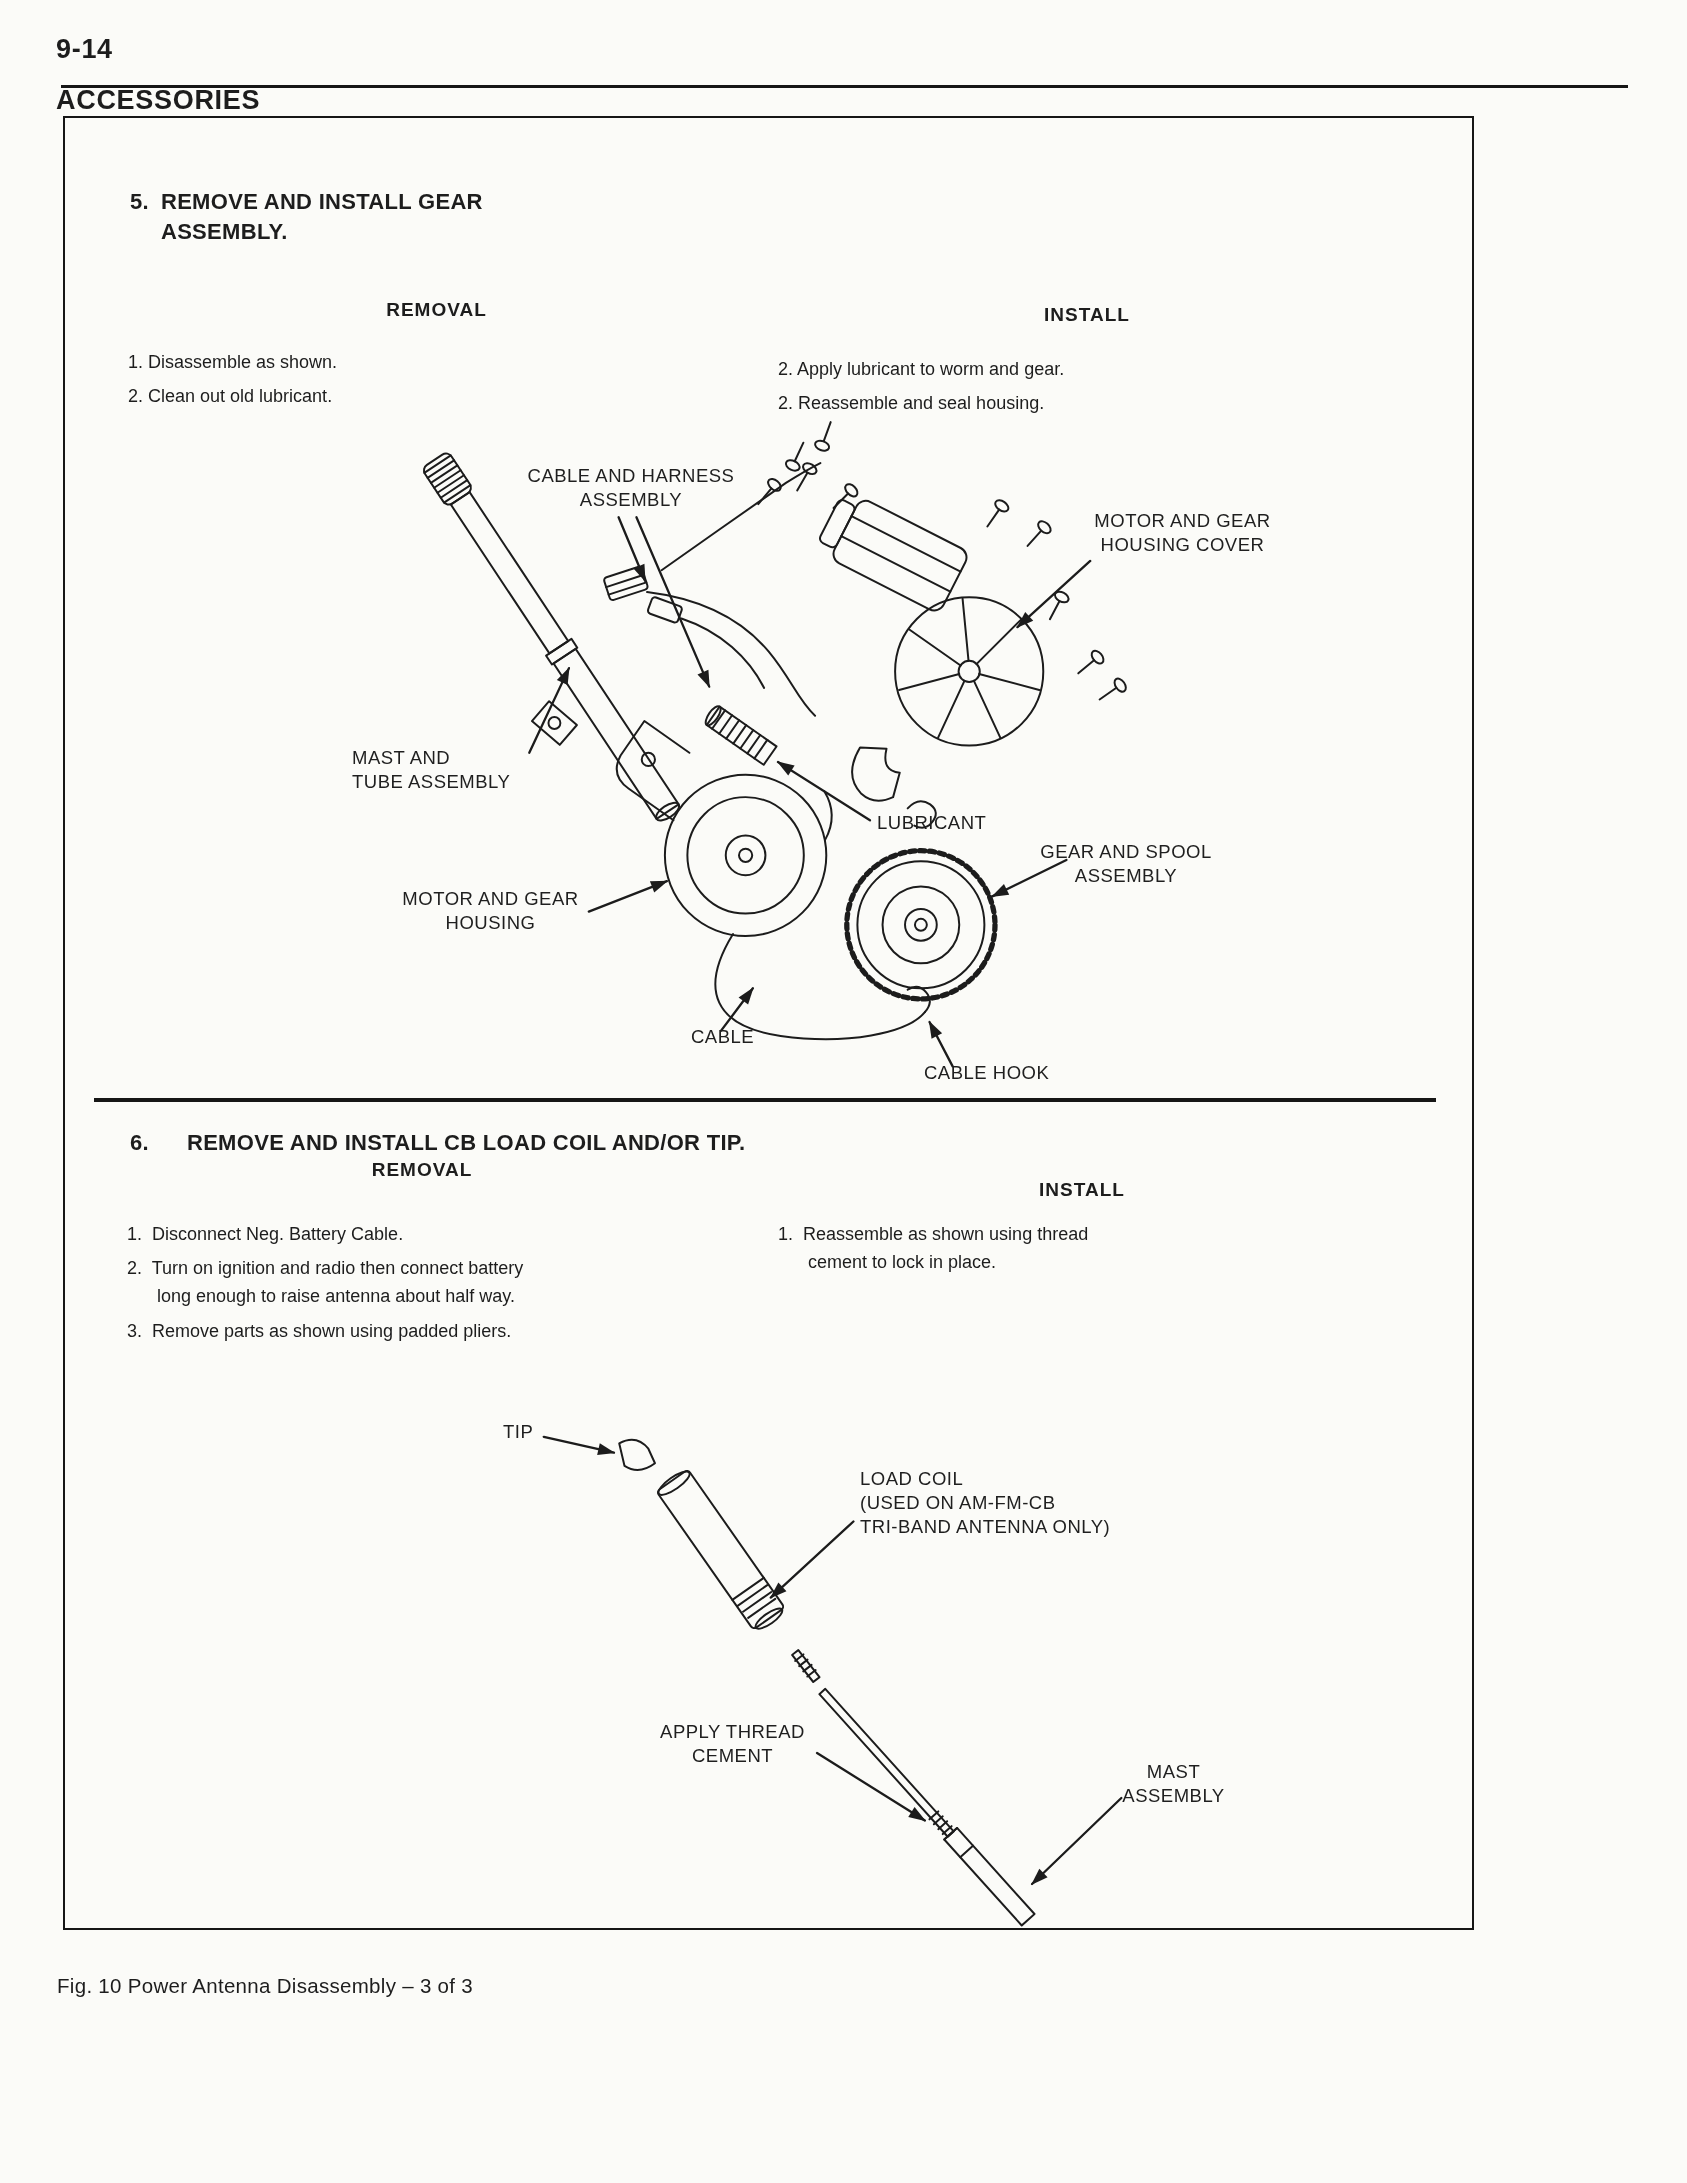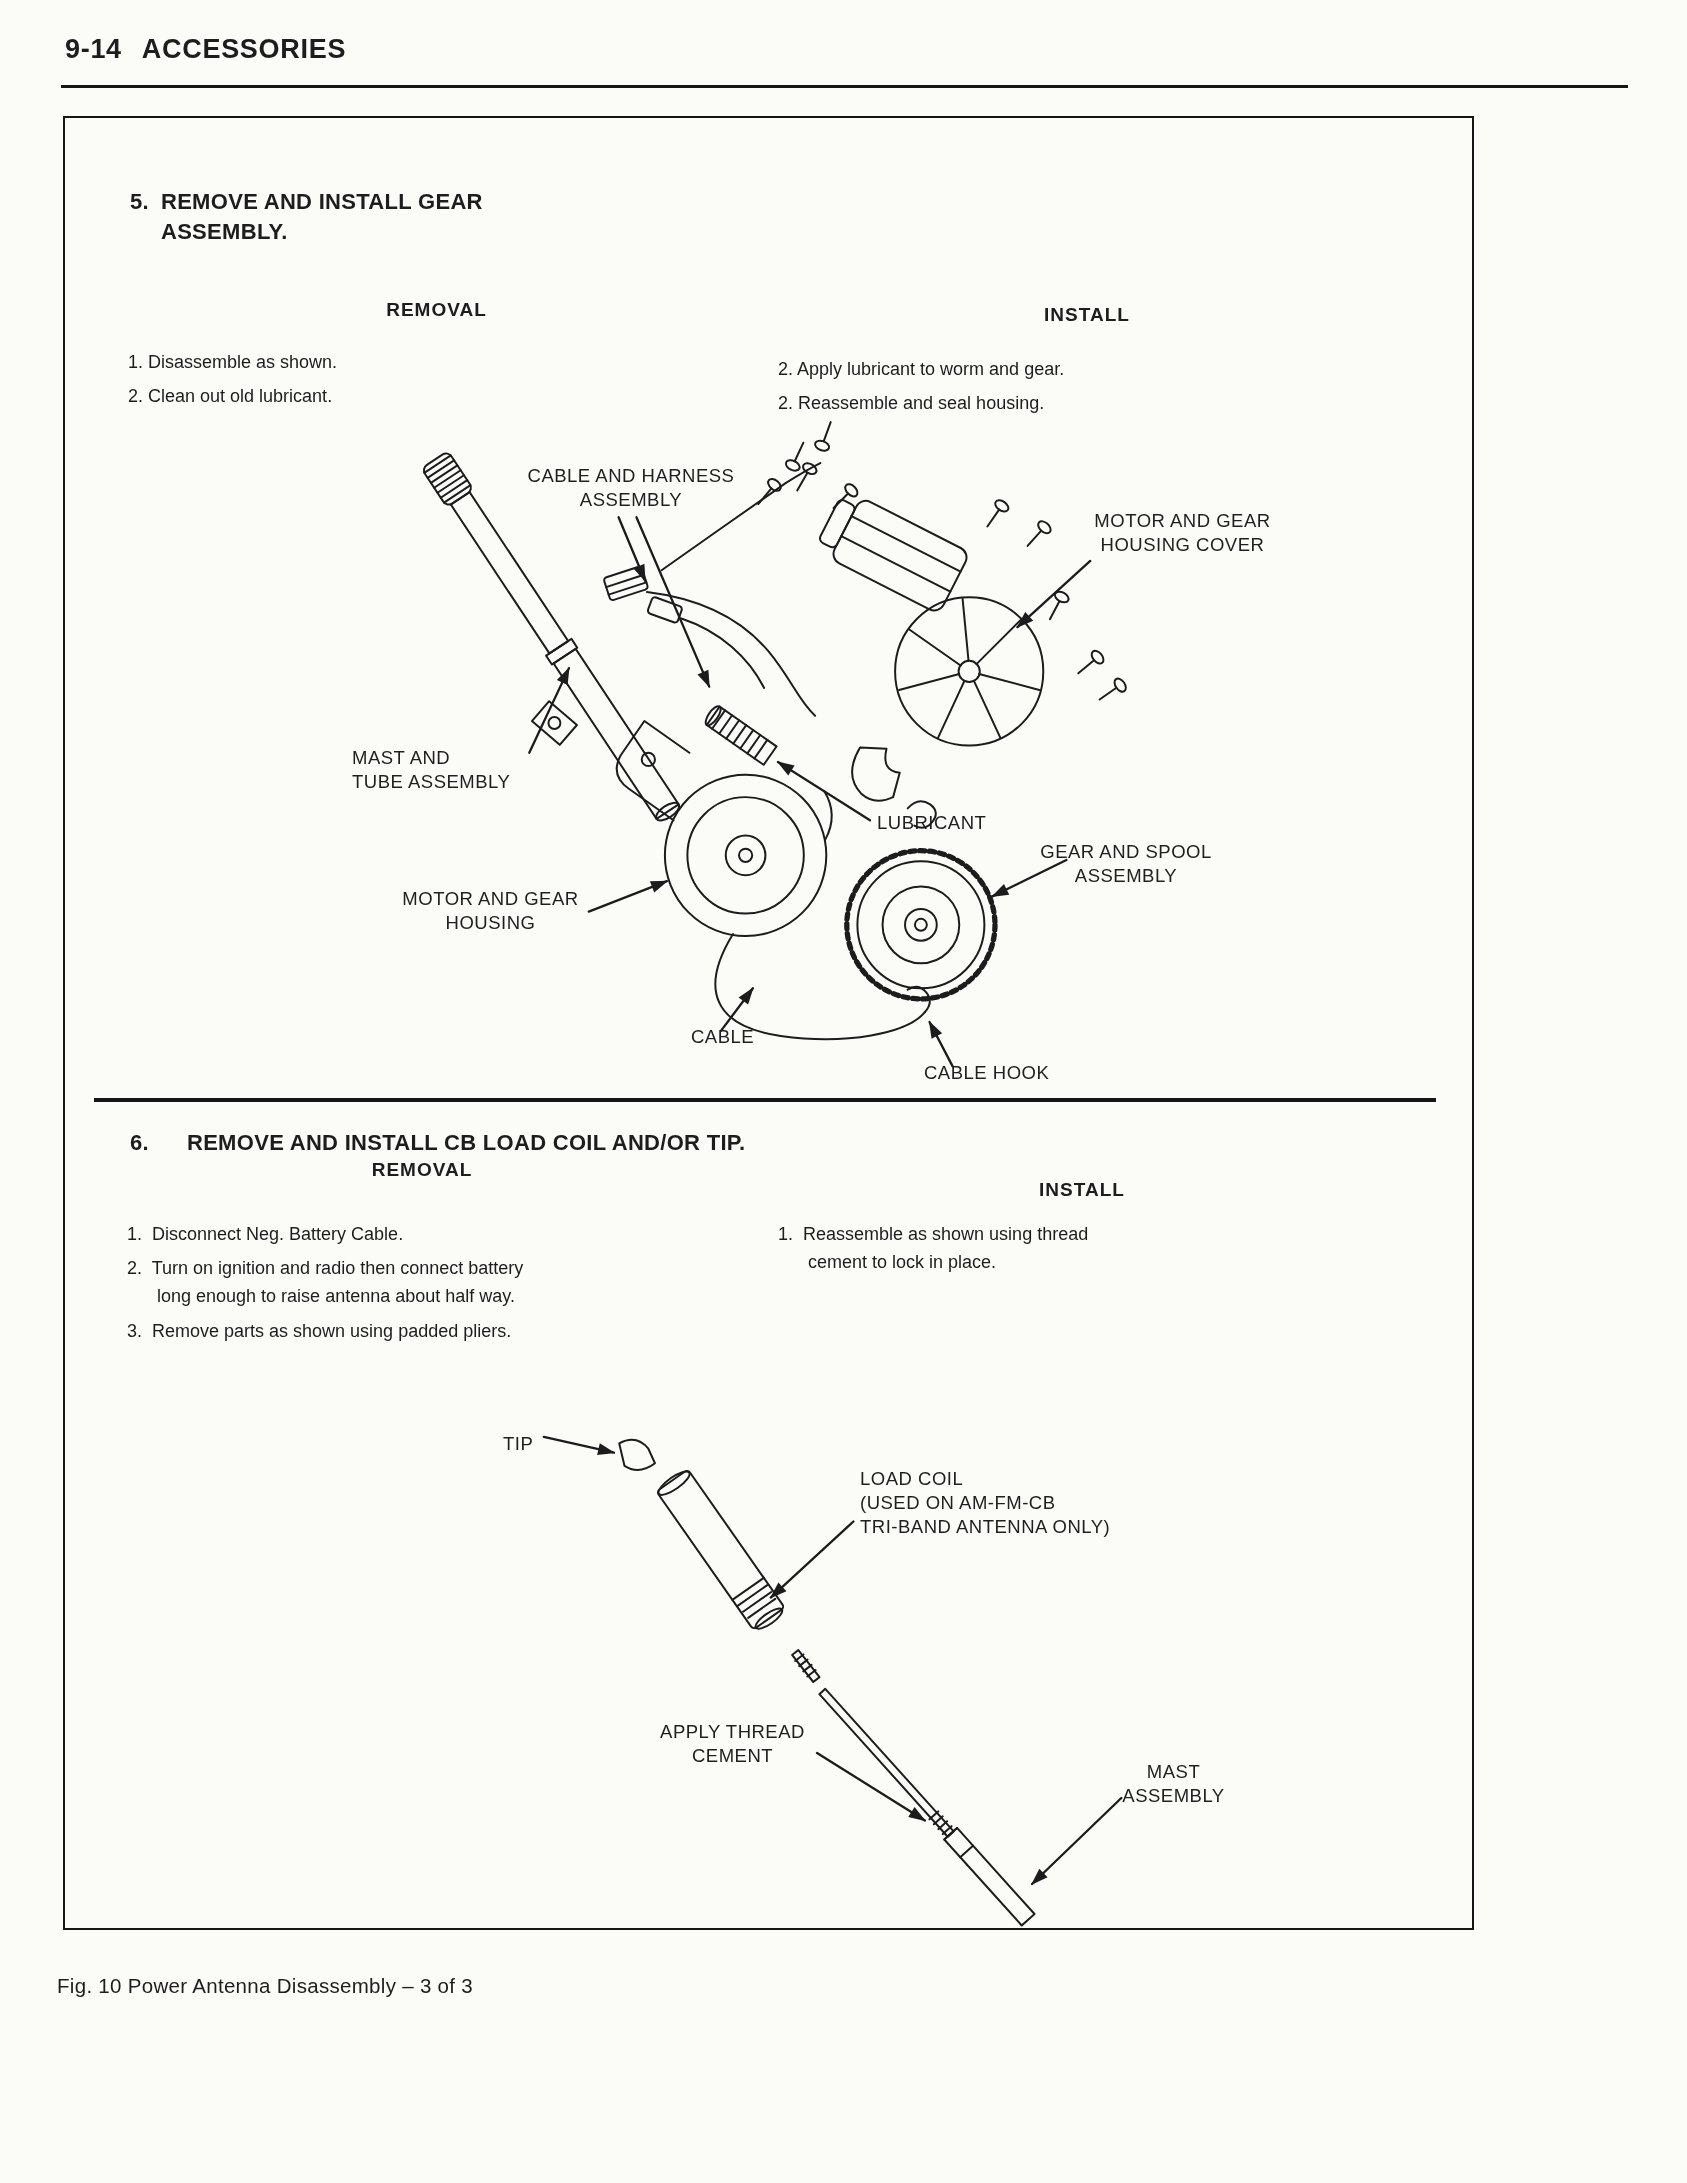--- a/index.html
+++ b/index.html
@@ -1,21 +1,21 @@
 <!DOCTYPE html>
 <html style="font-size:10.6px"><head>
 <meta charset="utf-8">
 <style>
   html,body{margin:0;padding:0;}
   body{
     width:1687px;height:2183px;position:relative;overflow:hidden;
     background:#fbfbf8;color:#1d1d1d;
     font-family:"Liberation Sans",sans-serif;
   }
-  .page-header{position:absolute;left:65px;top:34px;font-size:27px;font-weight:bold;letter-spacing:0.7px;display:flex;gap:20px;}
+  .page-header{position:absolute;left:56px;top:34px;font-size:27px;font-weight:bold;letter-spacing:0.7px;display:flex;gap:20px;flex-direction:column;}
   .header-rule{position:absolute;left:61px;top:85px;width:1567px;height:3.3px;background:#161616;}
   .main-box{position:absolute;left:63px;top:116px;width:1407px;height:1810px;border:2.6px solid #161616;}
   .sec-heading{position:absolute;font-size:22px;font-weight:bold;letter-spacing:0.3px;line-height:1.38;display:flex;}
   .sec-heading .ttl{white-space:pre-line;}
   .s5{left:130px;top:187px;gap:12px;}
   .s6{left:130px;top:1128px;gap:38px;}
   .col-heading{position:absolute;font-size:19px;font-weight:bold;letter-spacing:1px;text-align:center;}
   .steps{position:absolute;font-size:18px;line-height:1.55;}
   .steps .step{white-space:pre-wrap;padding-left:30px;text-indent:-30px;margin-bottom:6.6px;}
   .dlabel{position:absolute;font-size:18.5px;letter-spacing:0.5px;line-height:1.3;white-space:pre-line;color:#1f1f1f;}
@@ -288,21 +288,21 @@
 
   <div class="steps" style="left:127px;top:1221px;width:410px;">
     <div class="step">1.  Disconnect Neg. Battery Cable.</div>
     <div class="step">2.  Turn on ignition and radio then connect battery long enough to raise antenna about half way.</div>
     <div class="step">3.  Remove parts as shown using padded pliers.</div>
   </div>
   <div class="steps" style="left:778px;top:1221px;width:361px;">
     <div class="step">1.  Reassemble as shown using thread cement to lock in place.</div>
   </div>
 
-  <div class="dlabel" style="left:503px;top:1420px;margin-top:12px;">TIP</div>
+  <div class="dlabel" style="left:503px;top:1420px;">TIP</div>
   <div class="dlabel" style="left:860px;top:1467px;">LOAD COIL
 (USED ON AM-FM-CB
 TRI-BAND ANTENNA ONLY)</div>
   <div class="dlabel center" style="left:645px;top:1720px;width:175px;">APPLY THREAD
 CEMENT</div>
   <div class="dlabel center" style="left:1104px;top:1760px;width:139px;">MAST
 ASSEMBLY</div>
 
   <div class="caption">Fig. 10 Power Antenna Disassembly – 3 of 3</div>
 

